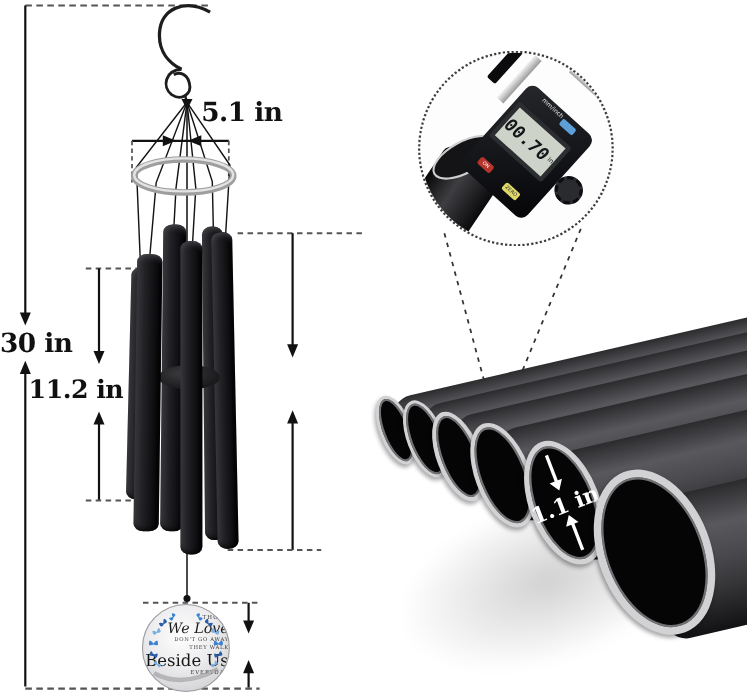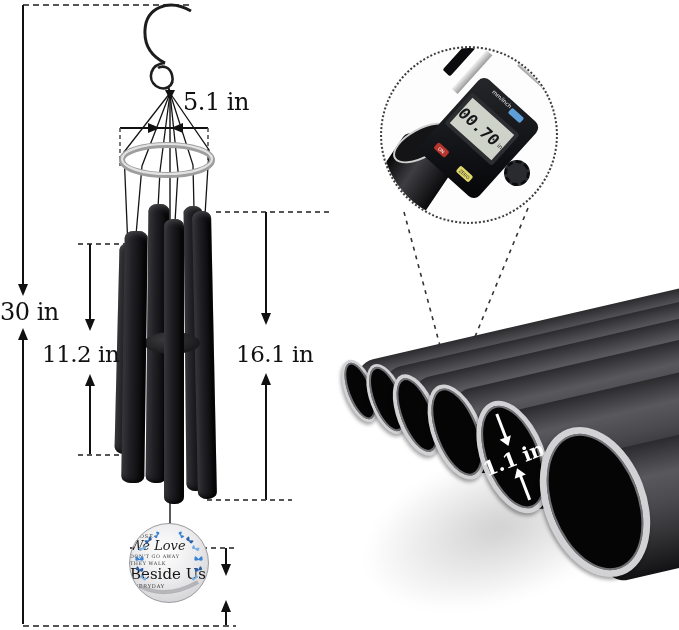--- a/index.html
+++ b/index.html
@@ -1,30 +1,30 @@
 <!DOCTYPE html>
 <html><head>
 <meta charset="utf-8">
 <style>
   html,body{margin:0;padding:0;background:#fff;}
   #stage{position:relative;width:679px;height:630px;background:#fff;overflow:hidden;
          font-family:"DejaVu Serif", serif;}
   .abs{position:absolute;}
-  .dimlabel{position:absolute;font-weight:normal;color:#111;font-size:24px;
+  .dimlabel{position:absolute;font-weight:bold;color:#111;font-size:24px;
             letter-spacing:-0.5px;white-space:nowrap;line-height:1;}
   
   .tube{position:absolute;border-radius:9px/7px;
         background:linear-gradient(90deg,#3a3a3e 0%,#232327 30%,#101013 70%,#000 100%);
         box-shadow:inset 0 6px 6px -4px #4a4a4e, inset 0 -5px 6px -4px #000;}
   .clapper{position:absolute;left:144px;top:332px;width:56px;height:22px;border-radius:50%;
            background:radial-gradient(ellipse at 40% 35%,#3c3c40,#1a1a1c 70%);}
   
-  .pendant{position:absolute;left:129px;top:523px;width:78px;height:78px;border-radius:50%;
+  .pendant{position:absolute;left:129px;top:549px;width:78px;height:78px;border-radius:50%;
            background:radial-gradient(circle at 45% 35%,#ffffff 0%,#ececee 45%,#d7d7da 75%,#bdbdc1 100%);
-           border:1px solid #9b9b9f;overflow:hidden;text-align:left;}
+           border:1px solid #9b9b9f;overflow:hidden;text-align:right;}
   .pendant .t1{margin-top:9px;font-size:5px;letter-spacing:1px;color:#3a3a3a;}
   .pendant .t2{font-size:13px;font-style:italic;color:#1c1c1c;line-height:1.05;}
   .pendant .t3,.pendant .t4{font-size:4.8px;letter-spacing:.6px;color:#3a3a3a;line-height:1.5;}
   .pendant .t5{font-size:15px;color:#141414;line-height:1.0;}
   .pendant .t6{font-size:5px;letter-spacing:.8px;color:#3a3a3a;margin-top:1px;}
   .bfly{position:absolute;}
   
   .inset{position:absolute;left:380px;top:46px;width:174px;height:174px;border-radius:50%;
          border:2px dotted #3c3c3c;background:#fdfdfd;overflow:hidden;}
   .cal-tube{position:absolute;left:-16px;top:88px;width:60px;height:130px;
@@ -154,22 +154,21 @@
   <div class="tube" style="left:117px;top:243px;width:21px;height:211px;transform:rotate(1.4deg)"></div>
   <div class="tube" style="left:147px;top:204px;width:21px;height:279px;transform:rotate(0.6deg)"></div>
   <div class="tube" style="left:185px;top:206px;width:19px;height:285px;transform:rotate(-0.6deg)"></div>
   <div class="tube" style="left:195px;top:211px;width:19px;height:288px;transform:rotate(-1.2deg)"></div>
   <div class="clapper"></div>
   <div class="tube" style="left:123px;top:231px;width:23px;height:252px;transform:rotate(0.8deg)"></div>
   <div class="tube" style="left:164px;top:219px;width:20px;height:285px"></div>
 
   <div class="dimlabel" style="left:0px;top:300px;">30 in</div>
   <div class="dimlabel" style="left:183px;top:90px;">5.1 in</div>
-  <div class="dimlabel" style="left:42px;top:343px;font-size:23px;">11.2 in</div>
-  <div class="dimlabel" style="left:236px;top:343px;font-size:23px;">16.1 in</div>
+  <div class="dimlabel" style="left:26px;top:343px;font-size:23px;">11.2 in</div>
 
   <div class="pendant">
     <div class="t1">THOSE</div>
     <div class="t2">We Love</div>
     <div class="t3">DON'T GO AWAY</div>
     <div class="t4">THEY WALK</div>
     <div class="t5">Beside Us</div>
     <div class="t6">EVERYDAY</div>
     <svg class="bfly" style="left:8px;top:54px" width="62" height="22" viewBox="0 0 62 22">
       <path d="M2 8 Q28 22 60 4" stroke="#8f8f93" stroke-width="4" fill="none" opacity="0.55"></path>

